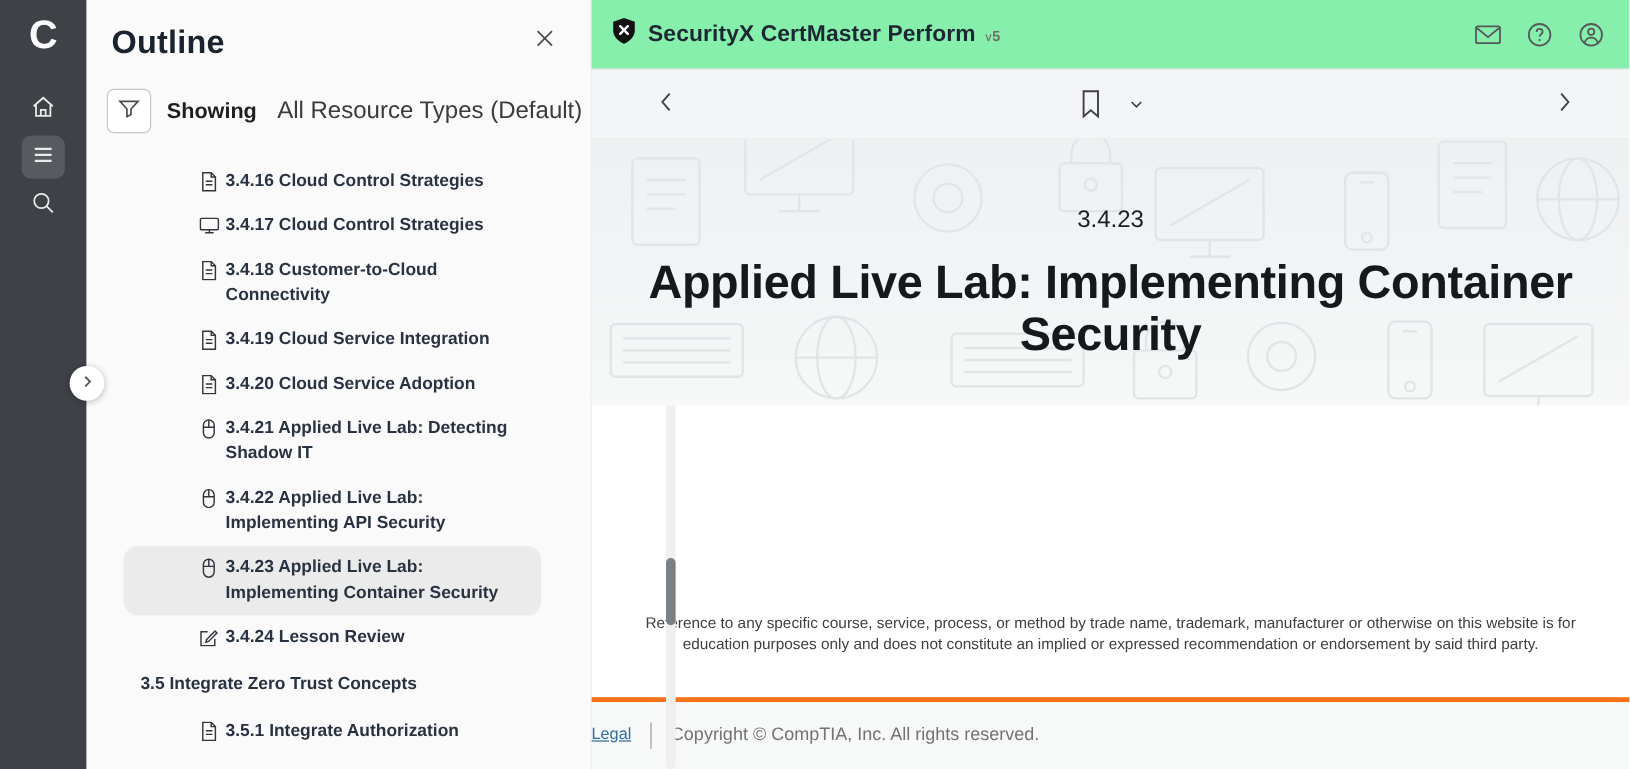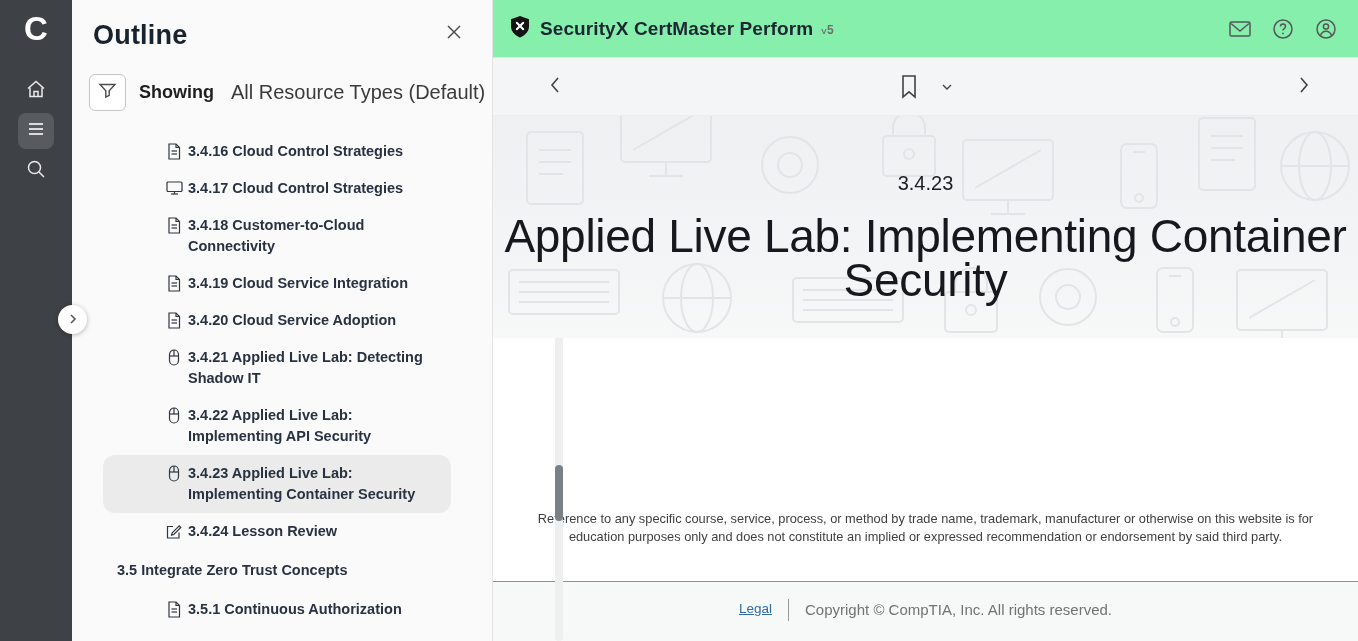--- a/index.html
+++ b/index.html
@@ -68,30 +68,30 @@
                display:flex; align-items:center; gap:20px; }
   .tb-bookmark { width:22px; height:30px; display:flex; align-items:center; justify-content:center; cursor:pointer; }
   .tb-caret { width:14px; height:14px; display:flex; align-items:center; justify-content:center; cursor:pointer; }
   .toolbar svg { stroke:#404244; }
 
   .banner { height:222px; flex:0 0 222px; position:relative; overflow:hidden;
             background:linear-gradient(180deg,#eef0f1 0%,#f2f4f5 55%,#f7f8f8 100%); }
   .banner svg.pattern { position:absolute; inset:0; }
   .banner-content { position:relative; text-align:center; padding-top:53px; }
   .lesson-number { font-size:20px; font-weight:400; color:#1b1d22; line-height:28px; }
-  .lesson-title { font-size:46px; font-weight:400; color:#16181d; line-height:44px;
+  .lesson-title { font-size:39px; font-weight:700; color:#16181d; line-height:44px;
                   margin-top:17px; letter-spacing:-.3px; }
 
   .content-body { flex:1 1 auto; display:flex; flex-direction:column;
                   justify-content:flex-end; align-items:center; padding-bottom:35px; }
   .disclaimer { max-width:782px; text-align:center; font-size:12.8px; line-height:1.42;
                 color:#3f3f3f; }
 
-  .main-footer { flex:0 0 60px; background:#f7f8f8; border-top:1px solid #f97316;
-                 display:flex; justify-content:center; }
+  .main-footer { flex:0 0 60px; background:#f7f8f8; border-top:4px solid #f97316;
+                 display:flex; }
   .footer-inner { display:flex; align-items:flex-start; gap:16px; margin-top:19px; }
   .legal-link { color:#2d6da3; font-size:13.5px; text-decoration:underline; cursor:pointer; }
   .footer-divider { width:1px; height:22px; background:#9a9a9a; margin-top:-2px; }
   .copyright { color:#737373; font-size:15px; }
 </style>
 </head>
 <body>
 
 <div id="app">
 
@@ -238,21 +238,21 @@
     
     <span class="o-label">3.5 Integrate Zero Trust Concepts</span>
   </div>
         <div class="o-item">
     <span class="o-icon"><svg width="16" height="17" viewBox="0 0 16 17" fill="none" stroke-width="1.2">
               <path d="M3 1h7l3.5 3.5V16H3z"></path>
               <path d="M10 1v3.5h3.5"></path>
               <line x1="5.5" y1="8" x2="11" y2="8"></line>
               <line x1="5.5" y1="11" x2="11" y2="11"></line>
             </svg></span>
-    <span class="o-label">3.5.1 Continuous Authorization</span>
+    <span class="o-label">3.5.1 Integrate Authorization</span>
   </div>
       </div>
 
     <div class="outline-scrollbar">
       <div class="outline-thumb"></div>
     </div>
   </div>
 
   <div class="main">
 

